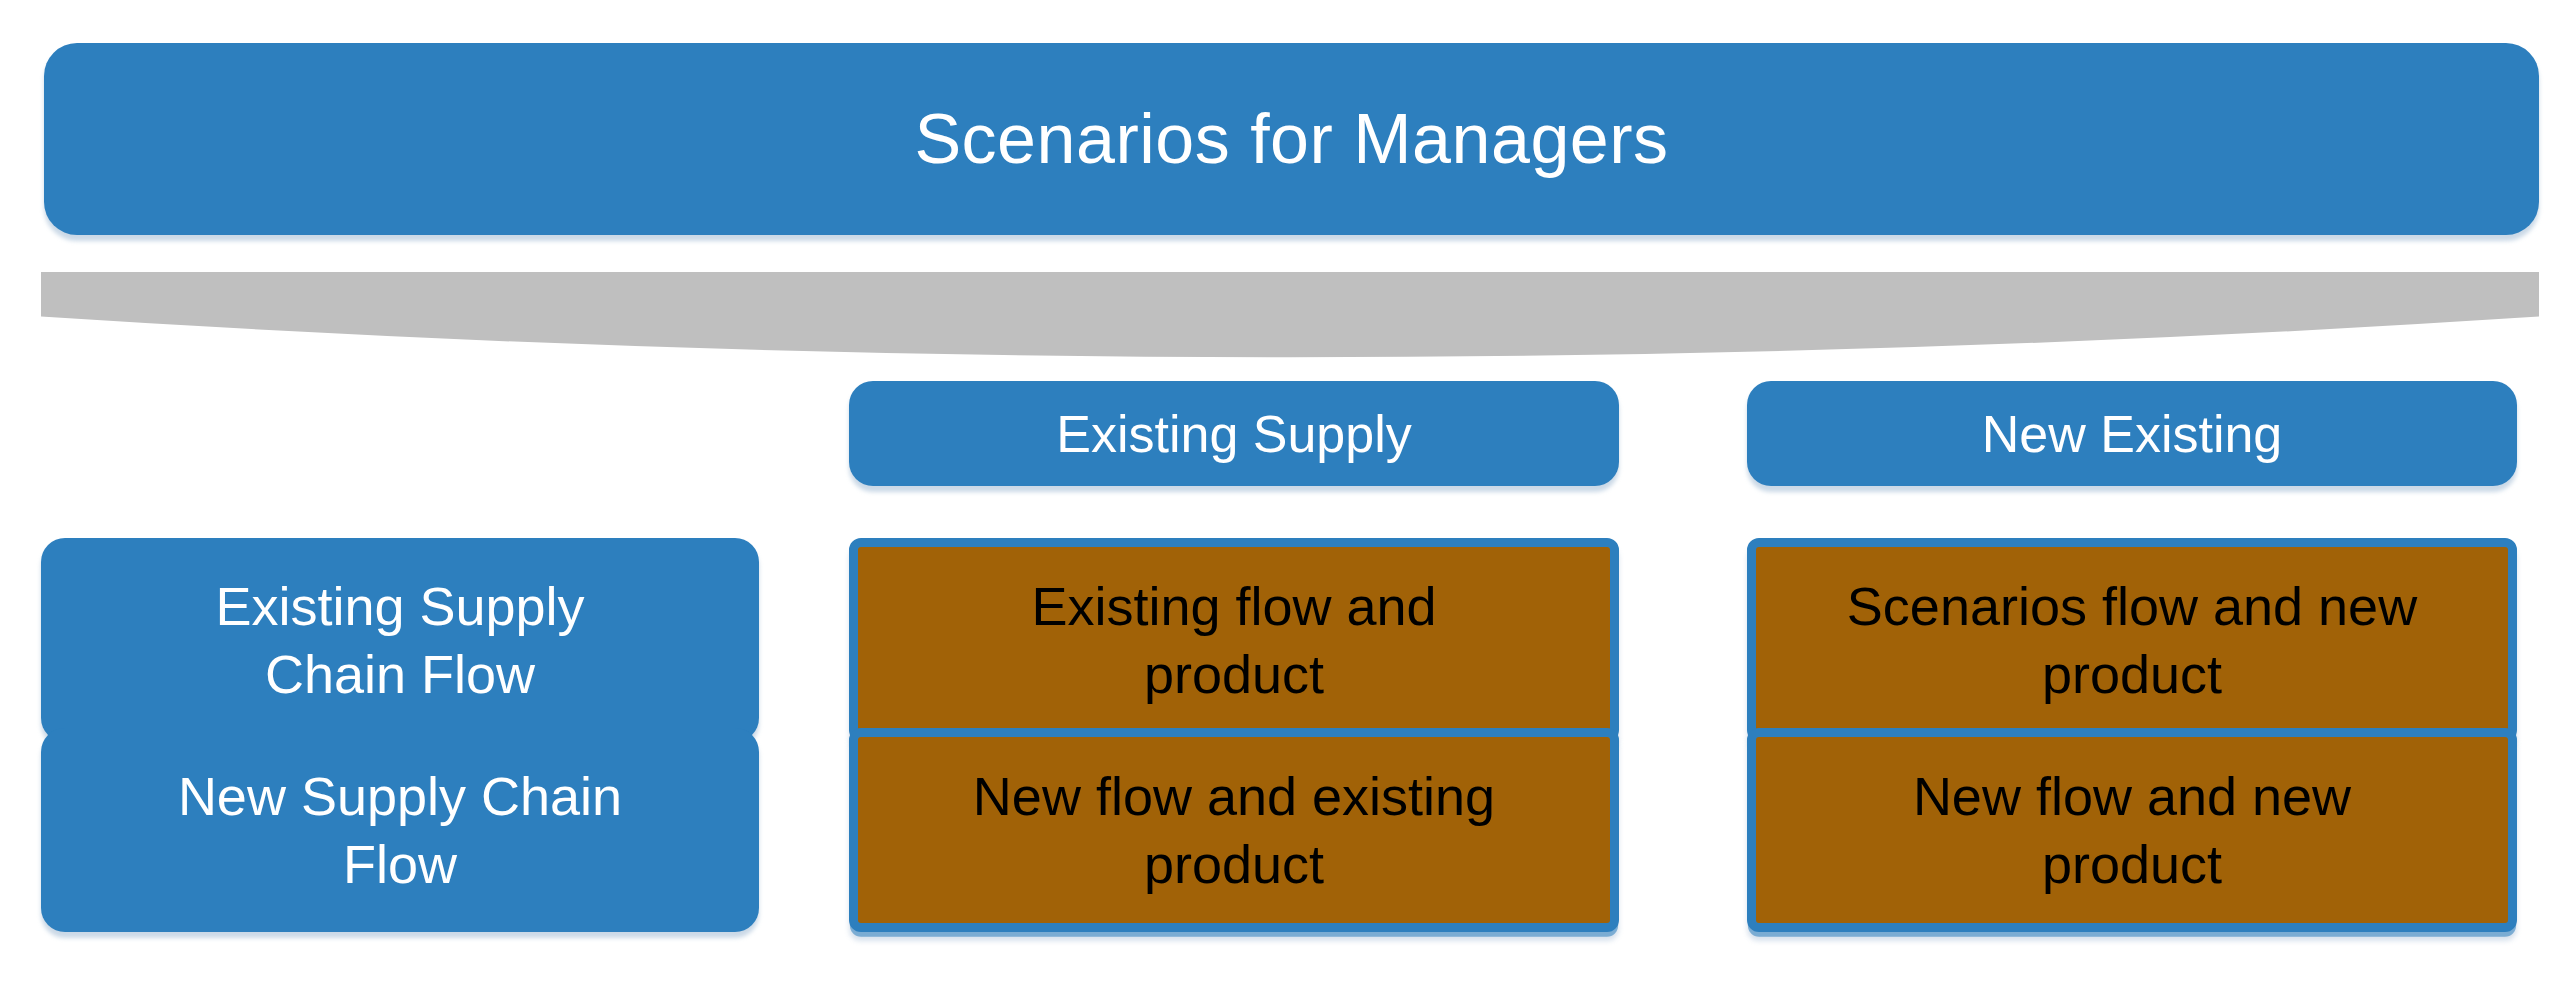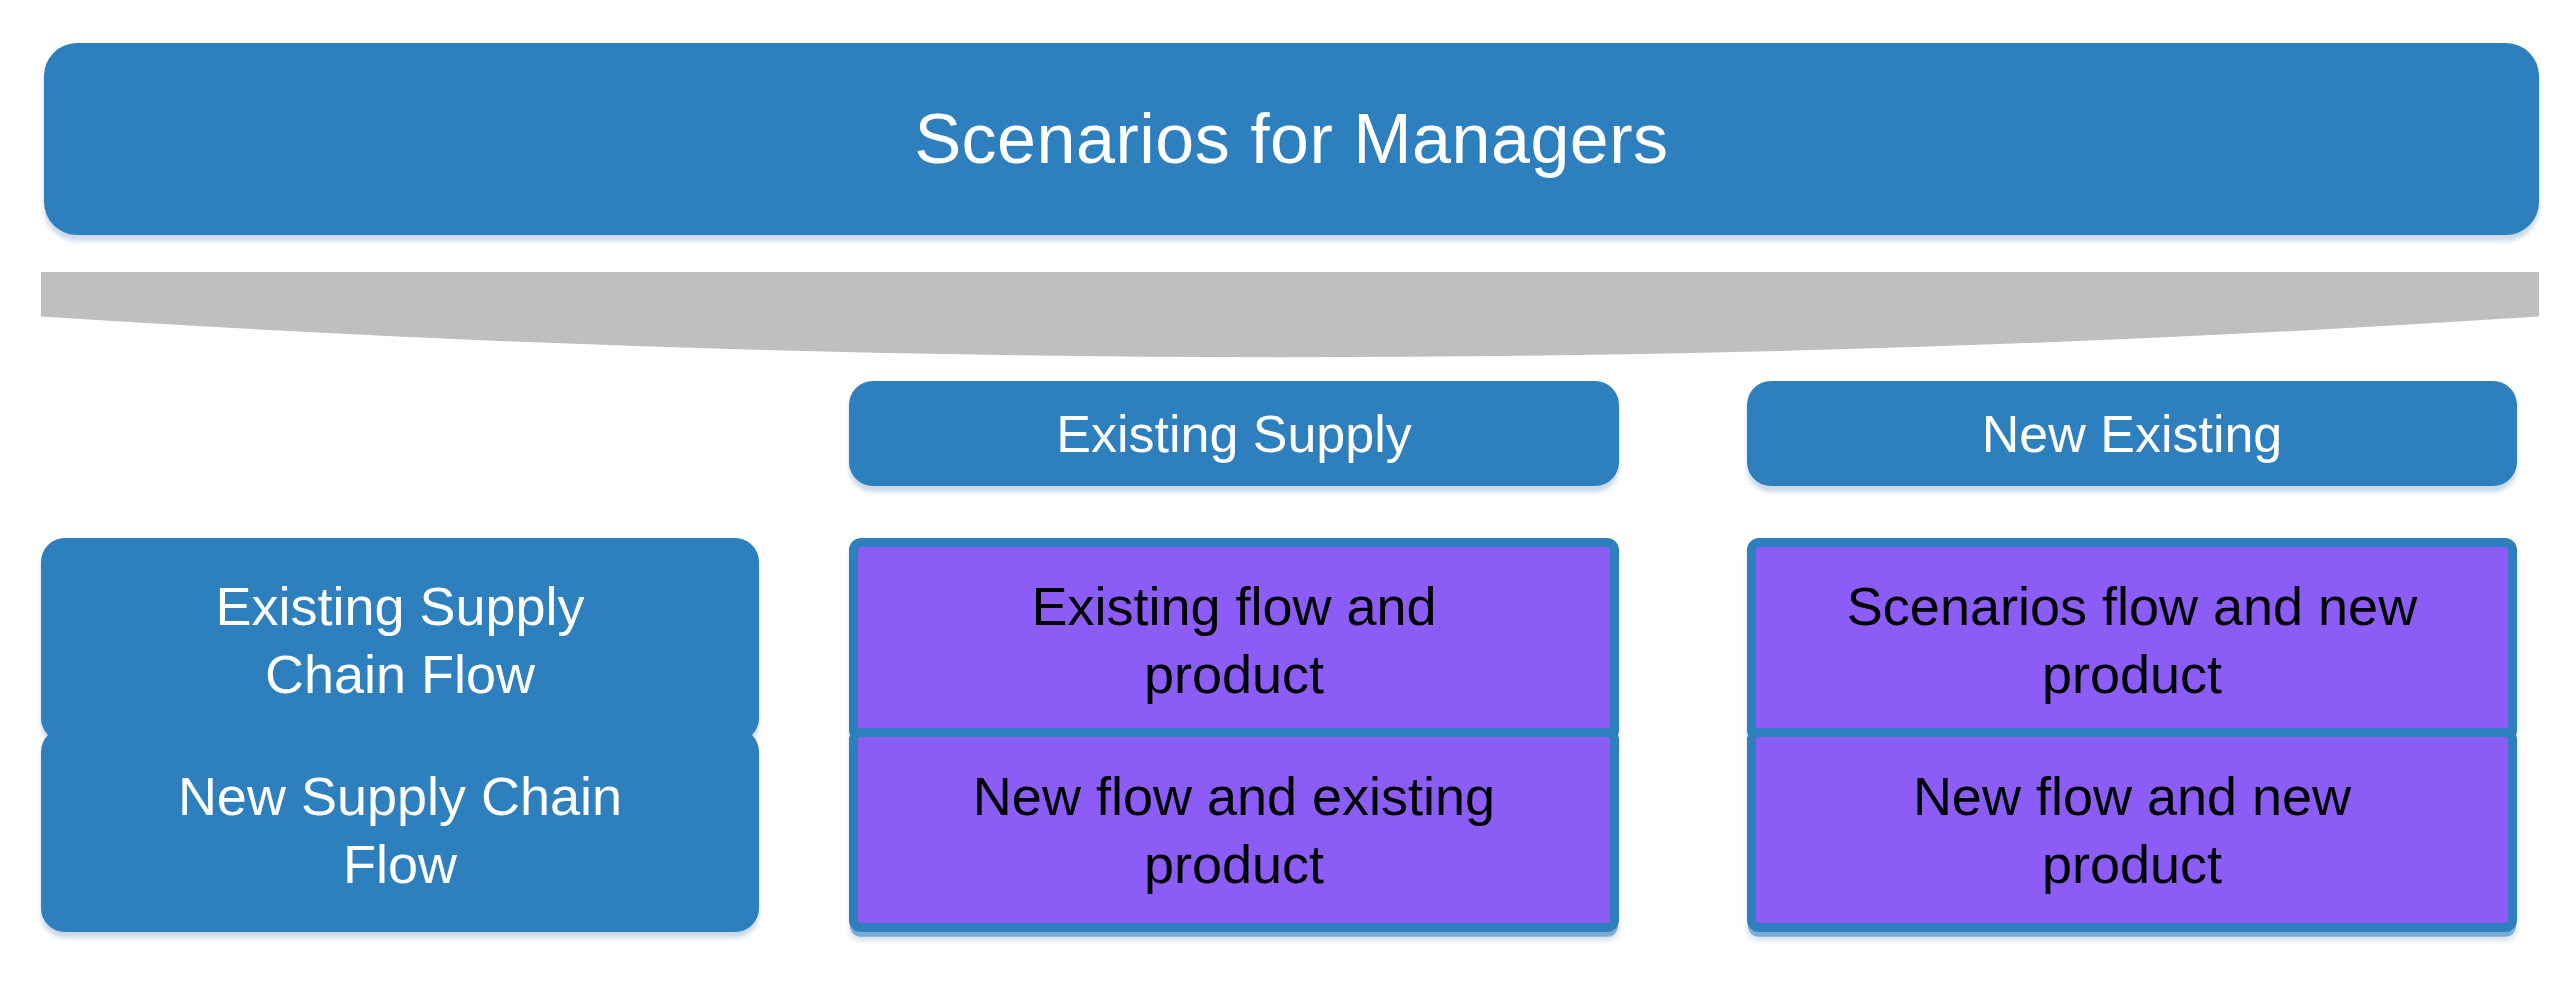--- a/index.html
+++ b/index.html
@@ -41,21 +41,21 @@
   }
   .row-hdr{
     left:41px;width:718px;border-radius:24px;
     font-size:54px;line-height:1.26;
   }
   .col1{left:849px;width:770px;}
   .col2{left:1747px;width:770px;}
   .row1{top:538px;height:204px;}
   .row2{top:728px;height:204px;}
   .cell{
-    background:#8b5cf6;
+    background:#a16207;
     border:9.3px solid var(--accent-blue);
     border-radius:12px;
     color:var(--cell-text);
     font-size:54px;line-height:1.26;
     box-shadow:0 5.6px 0 -0.9px rgba(45,127,190,0.55), 0 8.3px 5.6px rgba(125,160,195,0.30);
   }
 </style>
 </head>
 <body>
 

